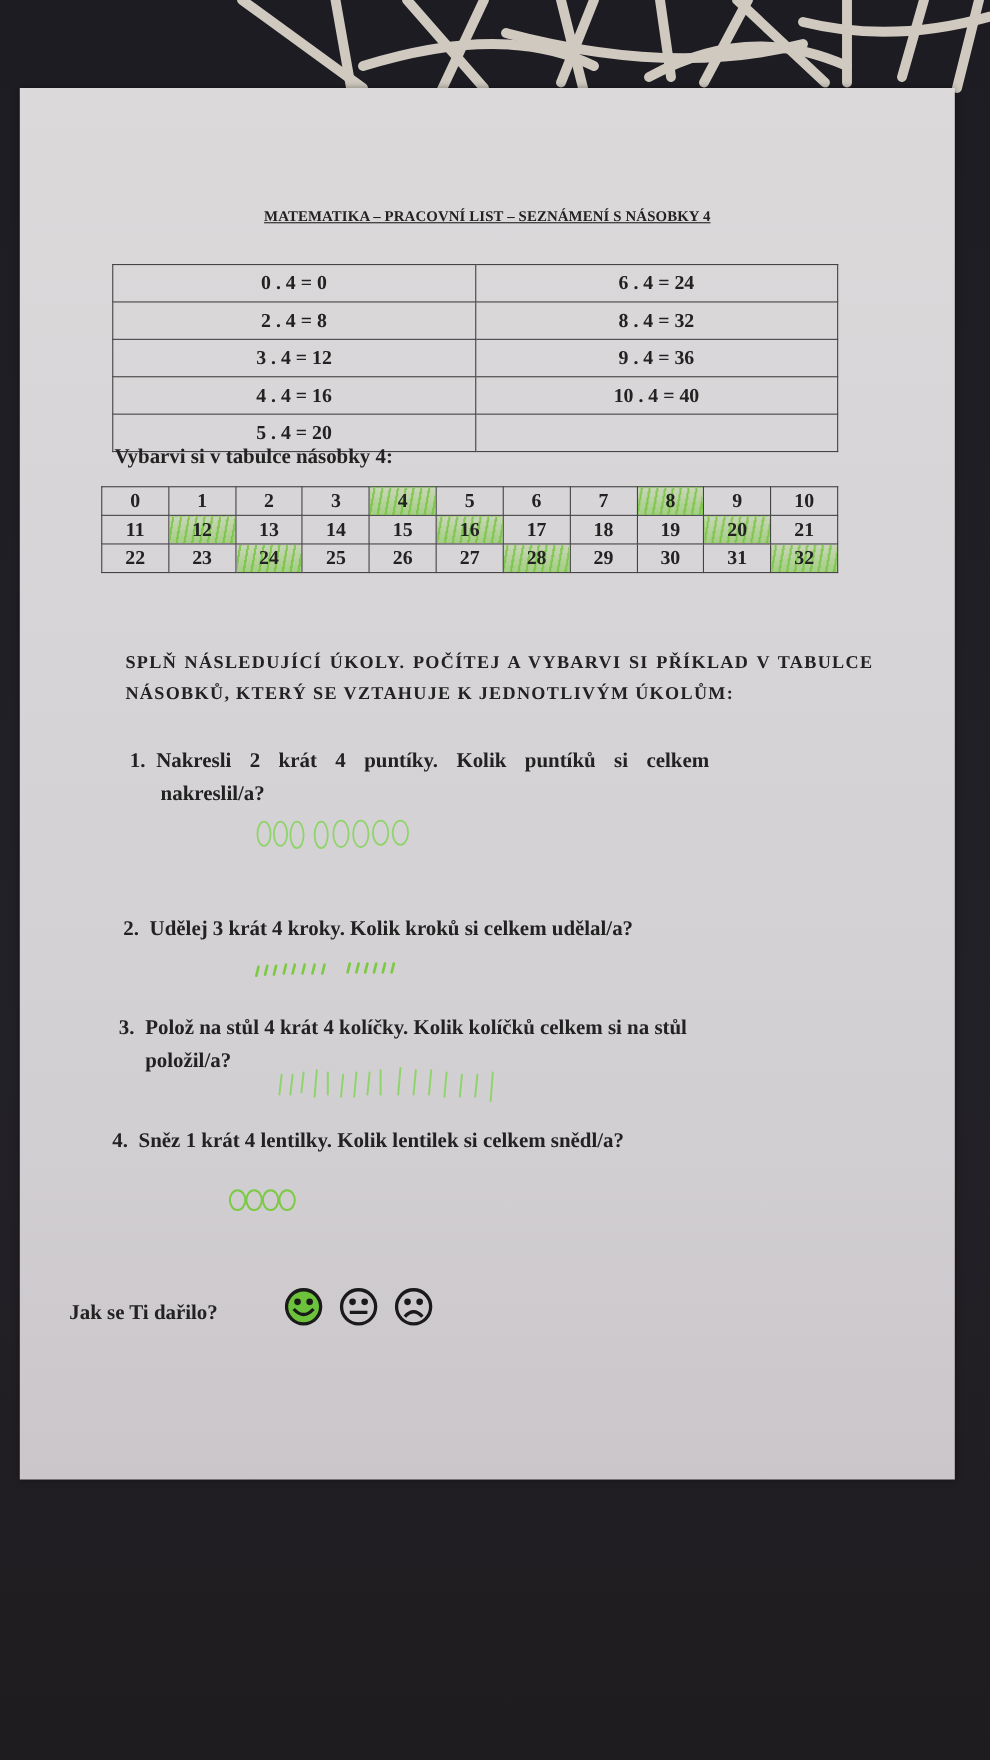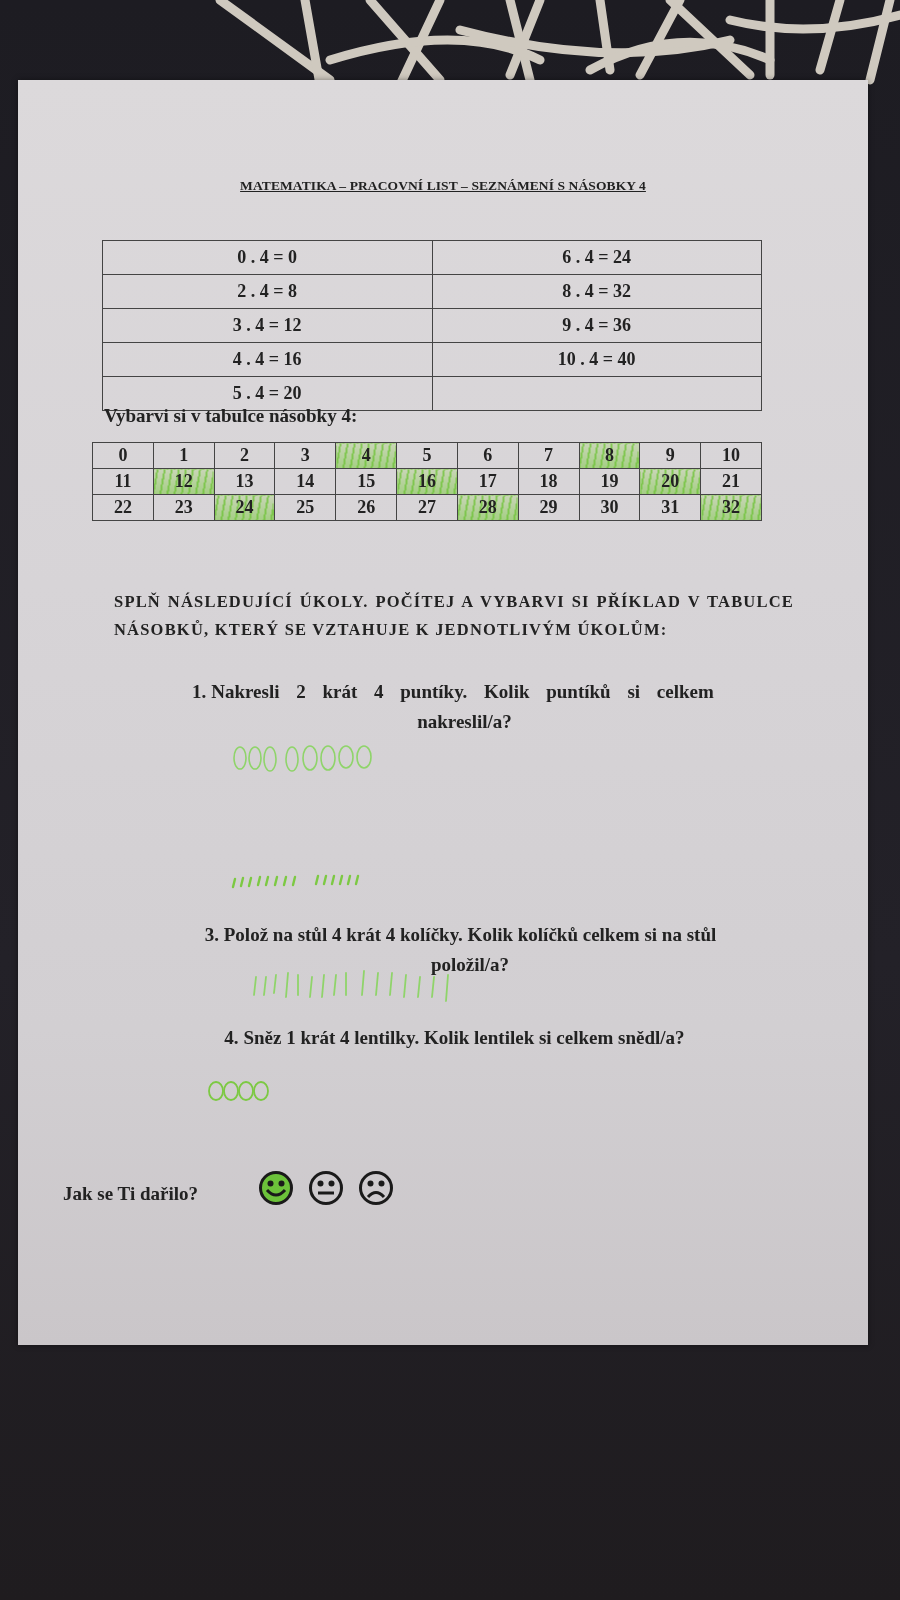--- a/index.html
+++ b/index.html
@@ -9,21 +9,21 @@
     font-family: "Liberation Serif", serif;
   }
   .basket { position:absolute; left:210px; top:0; width:690px; height:95px; overflow:hidden; }
   .basket svg { width:100%; height:100%; }
   .paper {
     position:absolute; left:18px; top:80px; width:850px; height:1265px;
     background: linear-gradient(180deg,#dcd9db 0%,#d7d4d7 40%,#d2cfd2 75%,#cac6c9 100%);
     box-shadow: 0 0 6px rgba(0,0,0,.4);
   }
   .title {
-    position:absolute; left:0; right:0; top:98px; text-align:center;
+    position:absolute; left:0; right:0; top:109px; text-align:center;
     font-weight:bold; font-size:13.5px; color:#222; text-decoration:underline; letter-spacing:0.1px;
   }
   .subtitle {
     position:absolute; left:0; right:0; top:132px; text-align:center;
     font-weight:bold; font-size:13px; color:#222;
   }
   table.mult {
     position:absolute; left:84px; top:160px; width:660px; border-collapse:collapse;
   }
   table.mult td {
@@ -43,21 +43,21 @@
   table.grid td.colored {
     background:
       repeating-linear-gradient(100deg, rgba(120,200,60,.0) 0 3px, rgba(110,195,55,.75) 3px 5px, rgba(120,200,60,.0) 5px 7px),
       linear-gradient(180deg, rgba(160,215,90,.25), rgba(120,200,60,.55));
   }
   .instr {
     position:absolute; left:96px; top:508px; width:680px; font-weight:bold;
     font-size:16.5px; line-height:28px; color:#222; text-align:justify; letter-spacing:1.2px;
   }
   .task {
-    position:absolute; font-weight:bold; font-size:19px; color:#222; line-height:30px;text-align:center;
+    position:absolute; font-weight:bold; font-size:19px; color:#222; line-height:30px;
   }
   .task .num { display:inline-block; width:24px; }
   .hand { position:absolute; }
   .feel {
     position:absolute; left:45px; top:1103px; font-weight:bold; font-size:19px; color:#222;
   }
   .smiley { position:absolute; top:1090px; width:36px; height:36px; }
 </style>
 </head>
 <body>
@@ -171,20 +171,23 @@
         <ellipse cx="25" cy="18" rx="6" ry="11"></ellipse>
         <ellipse cx="40" cy="19" rx="6" ry="12"></ellipse>
       <ellipse cx="62" cy="19" rx="6" ry="12"></ellipse>
         <ellipse cx="80" cy="18" rx="7" ry="12"></ellipse>
         <ellipse cx="98" cy="18" rx="7" ry="12"></ellipse>
       <ellipse cx="116" cy="17" rx="7" ry="11"></ellipse>
         <ellipse cx="134" cy="17" rx="7" ry="11"></ellipse>
     </g>
   </svg>
 
+  <div class="task" style="left:94px; top:750px; width:680px;">
+    <span class="num">2.</span><span>Udělej 3 krát 4 kroky. Kolik kroků si celkem udělal/a?</span>
+  </div>
   <svg class="hand" style="left:210px; top:790px;" width="200" height="20">
     <g stroke="#7cc943" stroke-width="2.4" stroke-linecap="round">
       <line x1="5" y1="17" x2="7" y2="9"></line>
         <line x1="13" y1="16" x2="15" y2="8"></line>
         <line x1="21" y1="16" x2="23" y2="8"></line>
       <line x1="30" y1="15" x2="32" y2="7"></line>
         <line x1="38" y1="15" x2="40" y2="7"></line>
         <line x1="47" y1="15" x2="49" y2="7"></line>
       <line x1="56" y1="15" x2="58" y2="7"></line>
         <line x1="65" y1="15" x2="67" y2="7"></line>

